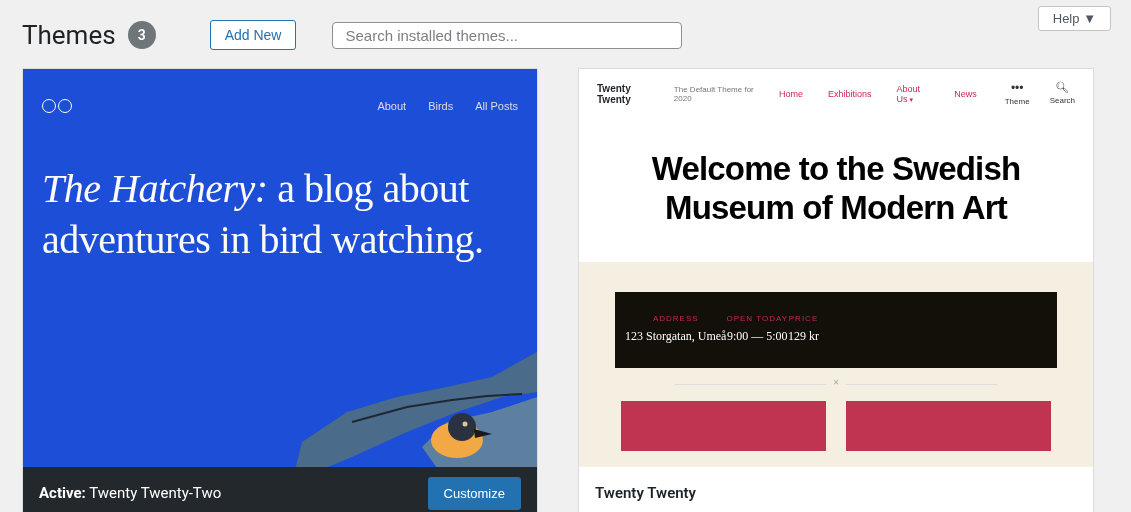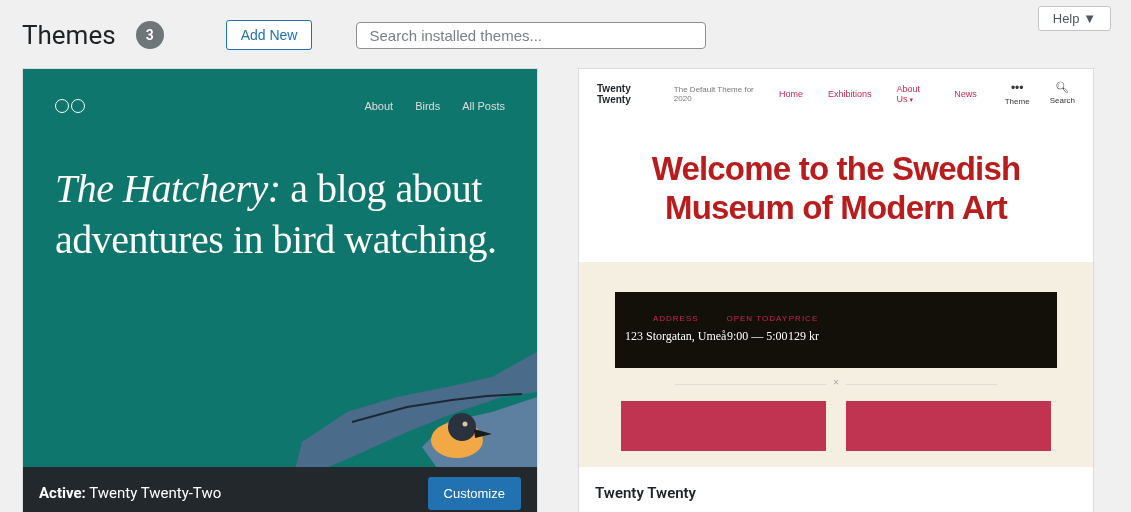--- a/index.html
+++ b/index.html
@@ -20,21 +20,21 @@
   border: 1px solid #c3c4c7;
   border-radius: 3px;
   padding: 4px 14px;
   font-size: 13px;
   color: #50575e;
   cursor: pointer;
 }
 .header {
   display: flex;
   align-items: center;
-  gap: 26px;
+  gap: 18px;
   padding: 20px 0 18px 22px;
 }
 .page-title {
   font-size: 26px;
   font-weight: 400;
   color: #1d2327;
 }
 .count-badge {
   width: 28px;
   height: 28px;
@@ -81,24 +81,24 @@
   background: #fff;
   position: relative;
 }
 .theme-preview {
   height: 398px;
   overflow: hidden;
   position: relative;
 }
 
 .tt2 {
-  background: #0f766e;
+  background: #1d4ed8;
   color: #fdfbf6;
   height: 100%;
-  padding: 30px 32px 0;
+  padding: 30px 19px 0;
   position: relative;
   font-family: Georgia, serif;
 }
 .tt2-top { display: flex; justify-content: space-between; align-items: center; margin-bottom: 50px; }
 .tt2-logo { display: flex; gap: 2px; }
 .tt2-logo span { width: 14px; height: 14px; border: 1.8px solid #fdfbf6; border-radius: 50%; }
 .tt2-nav { display: flex; gap: 22px; font-size: 11px; font-family: -apple-system, sans-serif; color: #ddd; }
 .tt2-headline { font-size: 40px; line-height: 1.28; font-weight: 400; letter-spacing: -0.5px; }
 .tt2-headline em { font-style: italic; }
 .tt2-bird {
@@ -122,21 +122,21 @@
 .tt-menu .caret::after { content: " ▾"; font-size: 7px; }
 .tt-icons { display: flex; gap: 20px; margin-left: 18px; font-size: 8px; color: #333; text-align: center; }
 .tt-icons div { display: flex; flex-direction: column; align-items: center; gap: 2px; }
 .tt-hero {
   font-size: 33px;
   font-weight: 800;
   text-align: center;
   padding: 28px 60px 34px;
   letter-spacing: -0.8px;
   line-height: 1.18;
-  color: #b91c1c;
+  color: #000000;
 }
 .tt-band { background: #f4efe1; padding: 30px 36px 0; height: 230px; position: relative; }
 .tt-info { background: #13100a; color: #fff; display: flex; justify-content: flex-start; padding: 22px 10px 24px; }
 .tt-info-col { text-align: center; }
 .tt-info-label { color: #cd2653; font-size: 8px; letter-spacing: 1px; margin-bottom: 6px; font-weight: 500; }
 .tt-info-val { font-size: 12px; font-family: Georgia, serif; }
 .tt-divider { height: 1px; background: #ddd; margin: 16px 60px; position: relative; }
 .tt-divider span { position: absolute; left: 50%; top: -6px; transform: translateX(-50%); background: #f4efe1; color: #aaa; padding: 0 6px; font-size: 8px; }
 .tt-bottom { display: flex; gap: 20px; padding: 0 6px; }
 .tt-bottom div { flex: 1; height: 50px; background: #c03351; }

